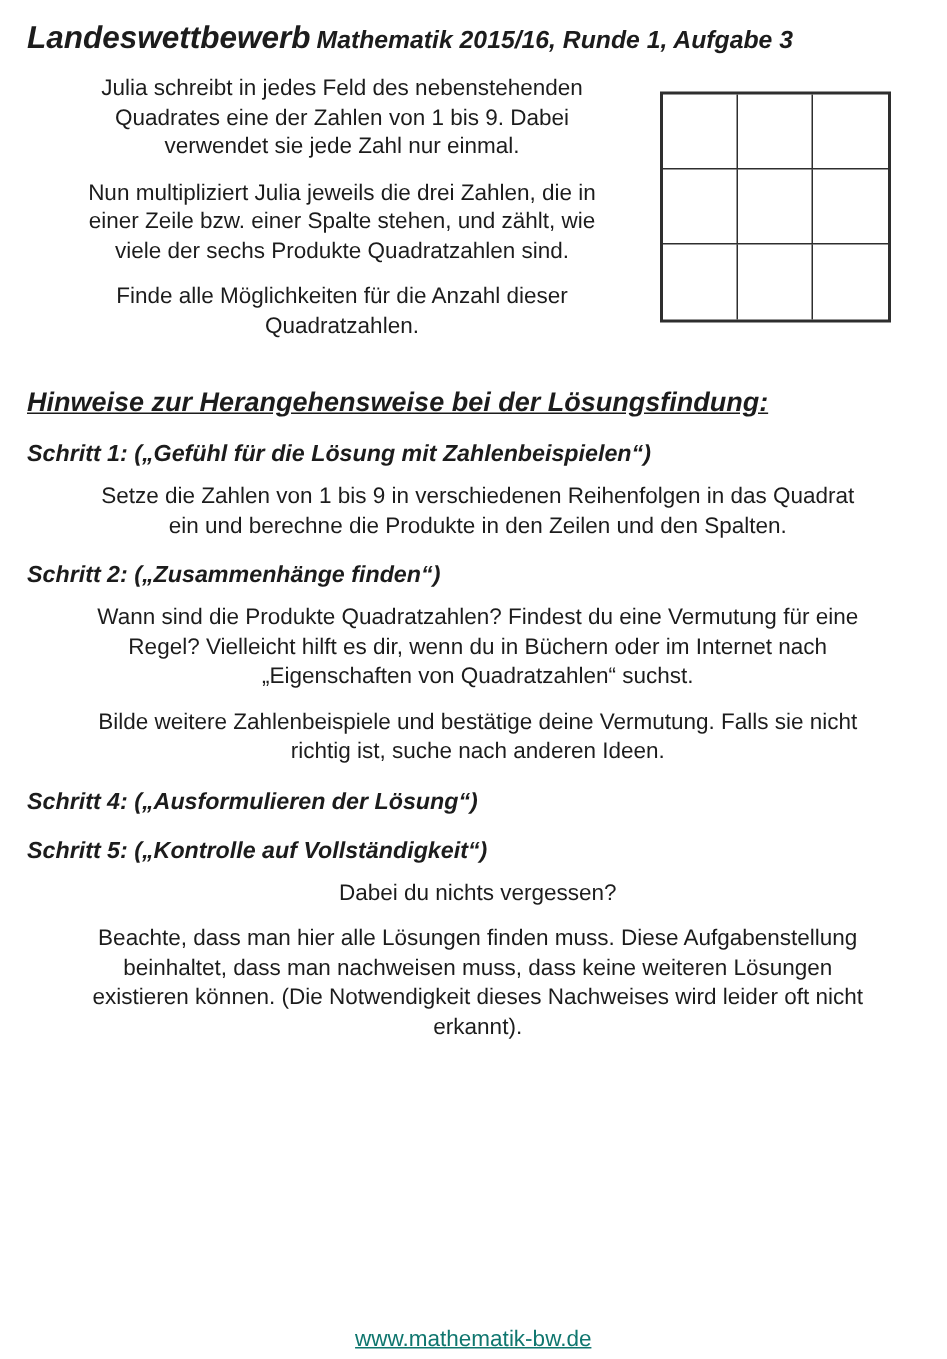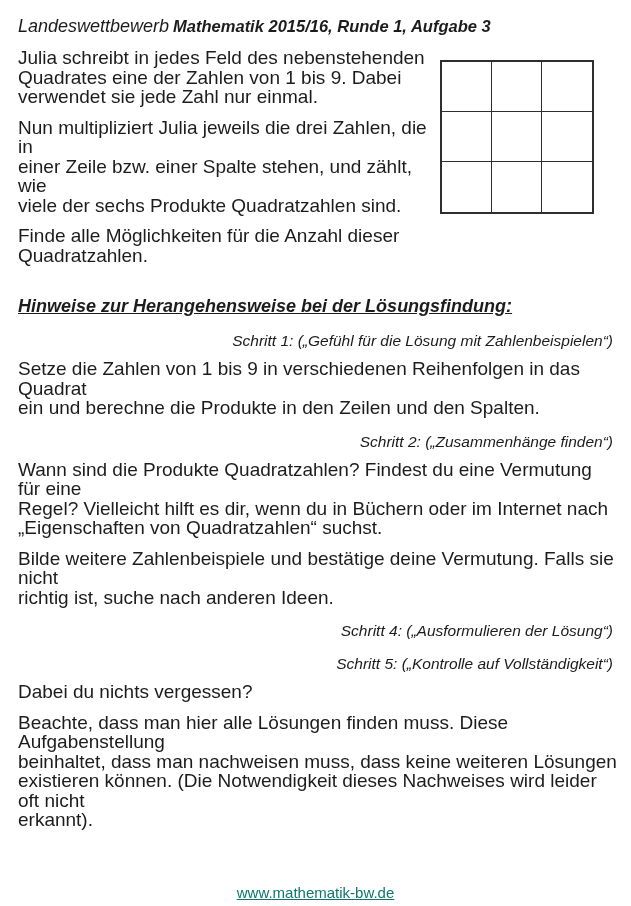--- a/index.html
+++ b/index.html
@@ -17,43 +17,44 @@
     font-family: "Liberation Sans", sans-serif;
     padding: 8px 18px 0 18px;
     overflow: hidden;
   }
   .title {
     margin: 0 0 9px 0;
     white-space: nowrap;
     line-height: 26px;
   }
   .title-main {
-    font-size: 18px;
-    font-weight: normal;
+    font-size: 21px;
+    font-weight: bold;
     font-style: italic;
   }
   .title-sub {
     font-size: 16.5px;
     font-weight: bold;
     font-style: italic;
     margin-left: 4px;
   }
   .problem-row {
     display: flex;
     align-items: flex-start;
   }
   .problem-text {
     width: 420px;
     flex: 0 0 auto;
   }
   .para {
     white-space: pre-line;
-    font-size: 19px;
+    font-size: 15px;
     line-height: 19.5px;
     margin: 0 0 11px 0;
+    text-align: center;
   }
   .hint-para {
     width: 601px;
   }
   .grid-wrap {
     margin-left: auto;
     margin-right: 19px;
     margin-top: 12px;
   }
   .ngrid {
@@ -71,24 +72,23 @@
   .ngrid .cell:nth-child(n+7) { border-bottom: none; }
   .hinweise-heading {
     font-size: 18px;
     font-weight: bold;
     font-style: italic;
     margin: 20px 0 10px 0;
     text-decoration: underline;
   }
   .step-heading {
     font-size: 15.5px;
-    font-weight: normal;
+    font-weight: bold;
     font-style: italic;
     margin: 15px 0 9px 0;
-    text-align: right;
   }
   .footer {
     position: absolute;
     left: 0;
     right: 0;
     bottom: 5px;
     text-align: center;
     font-size: 15px;
   }
   .footer a {

